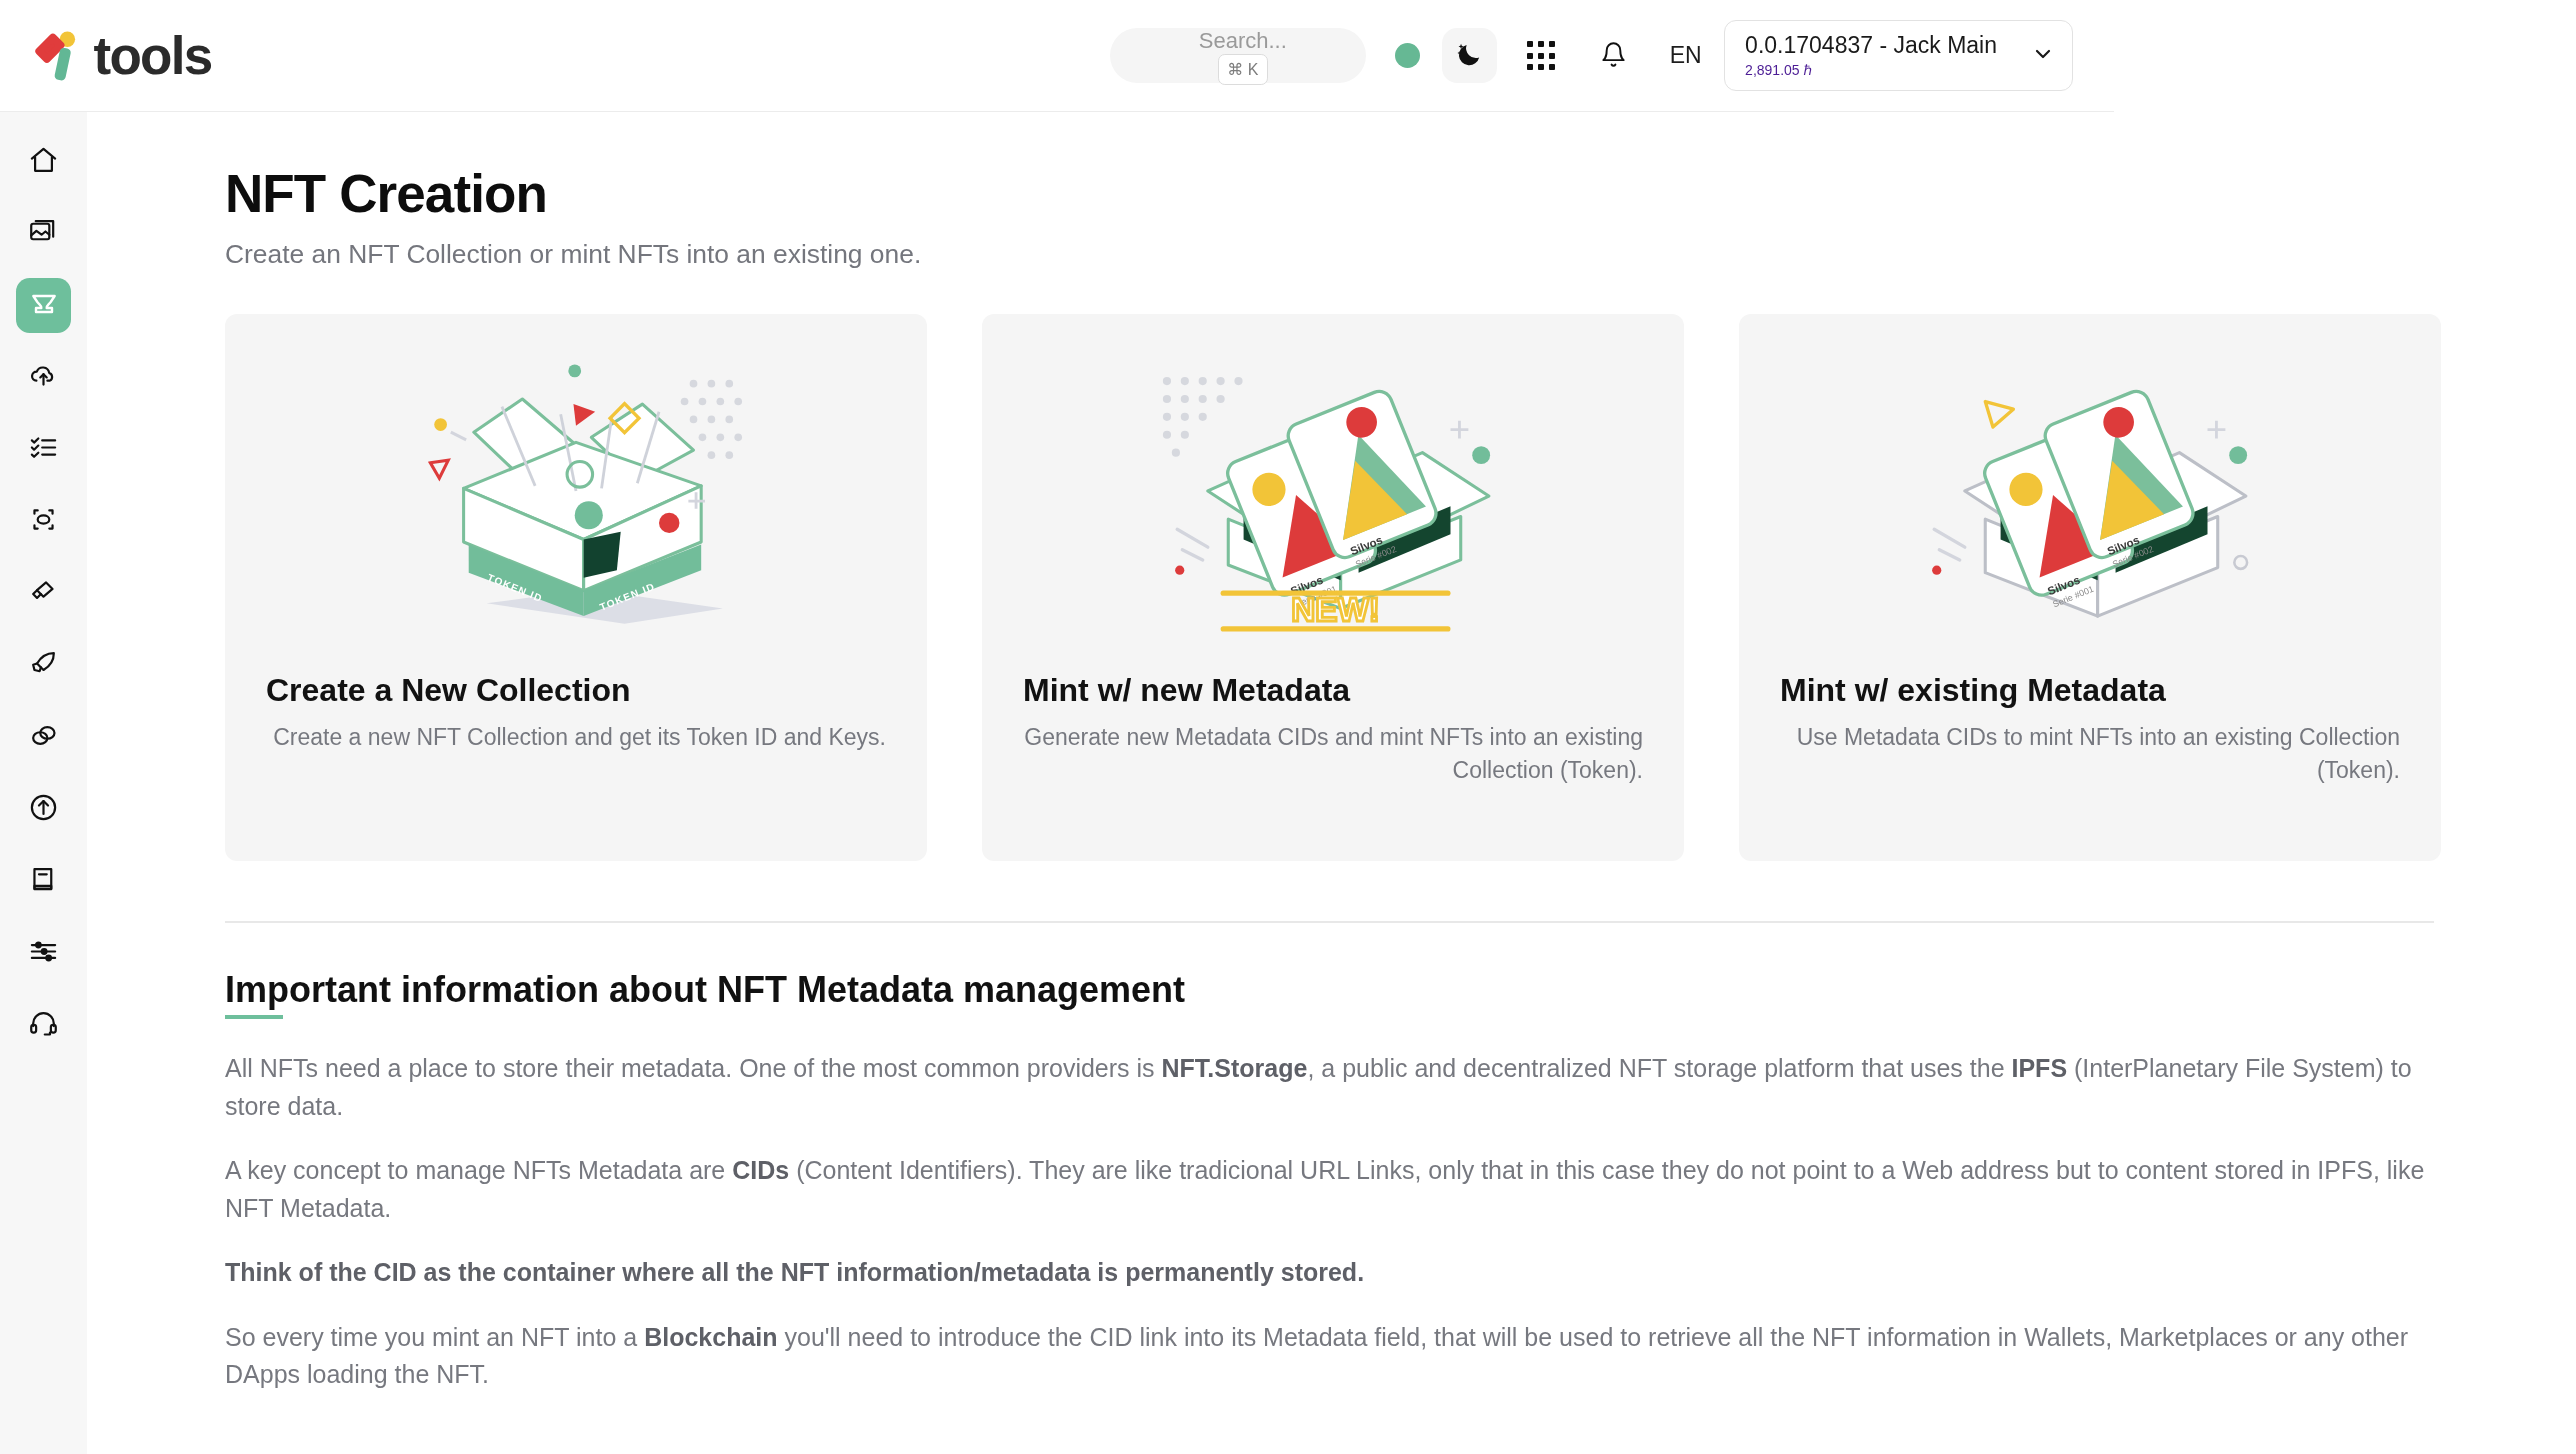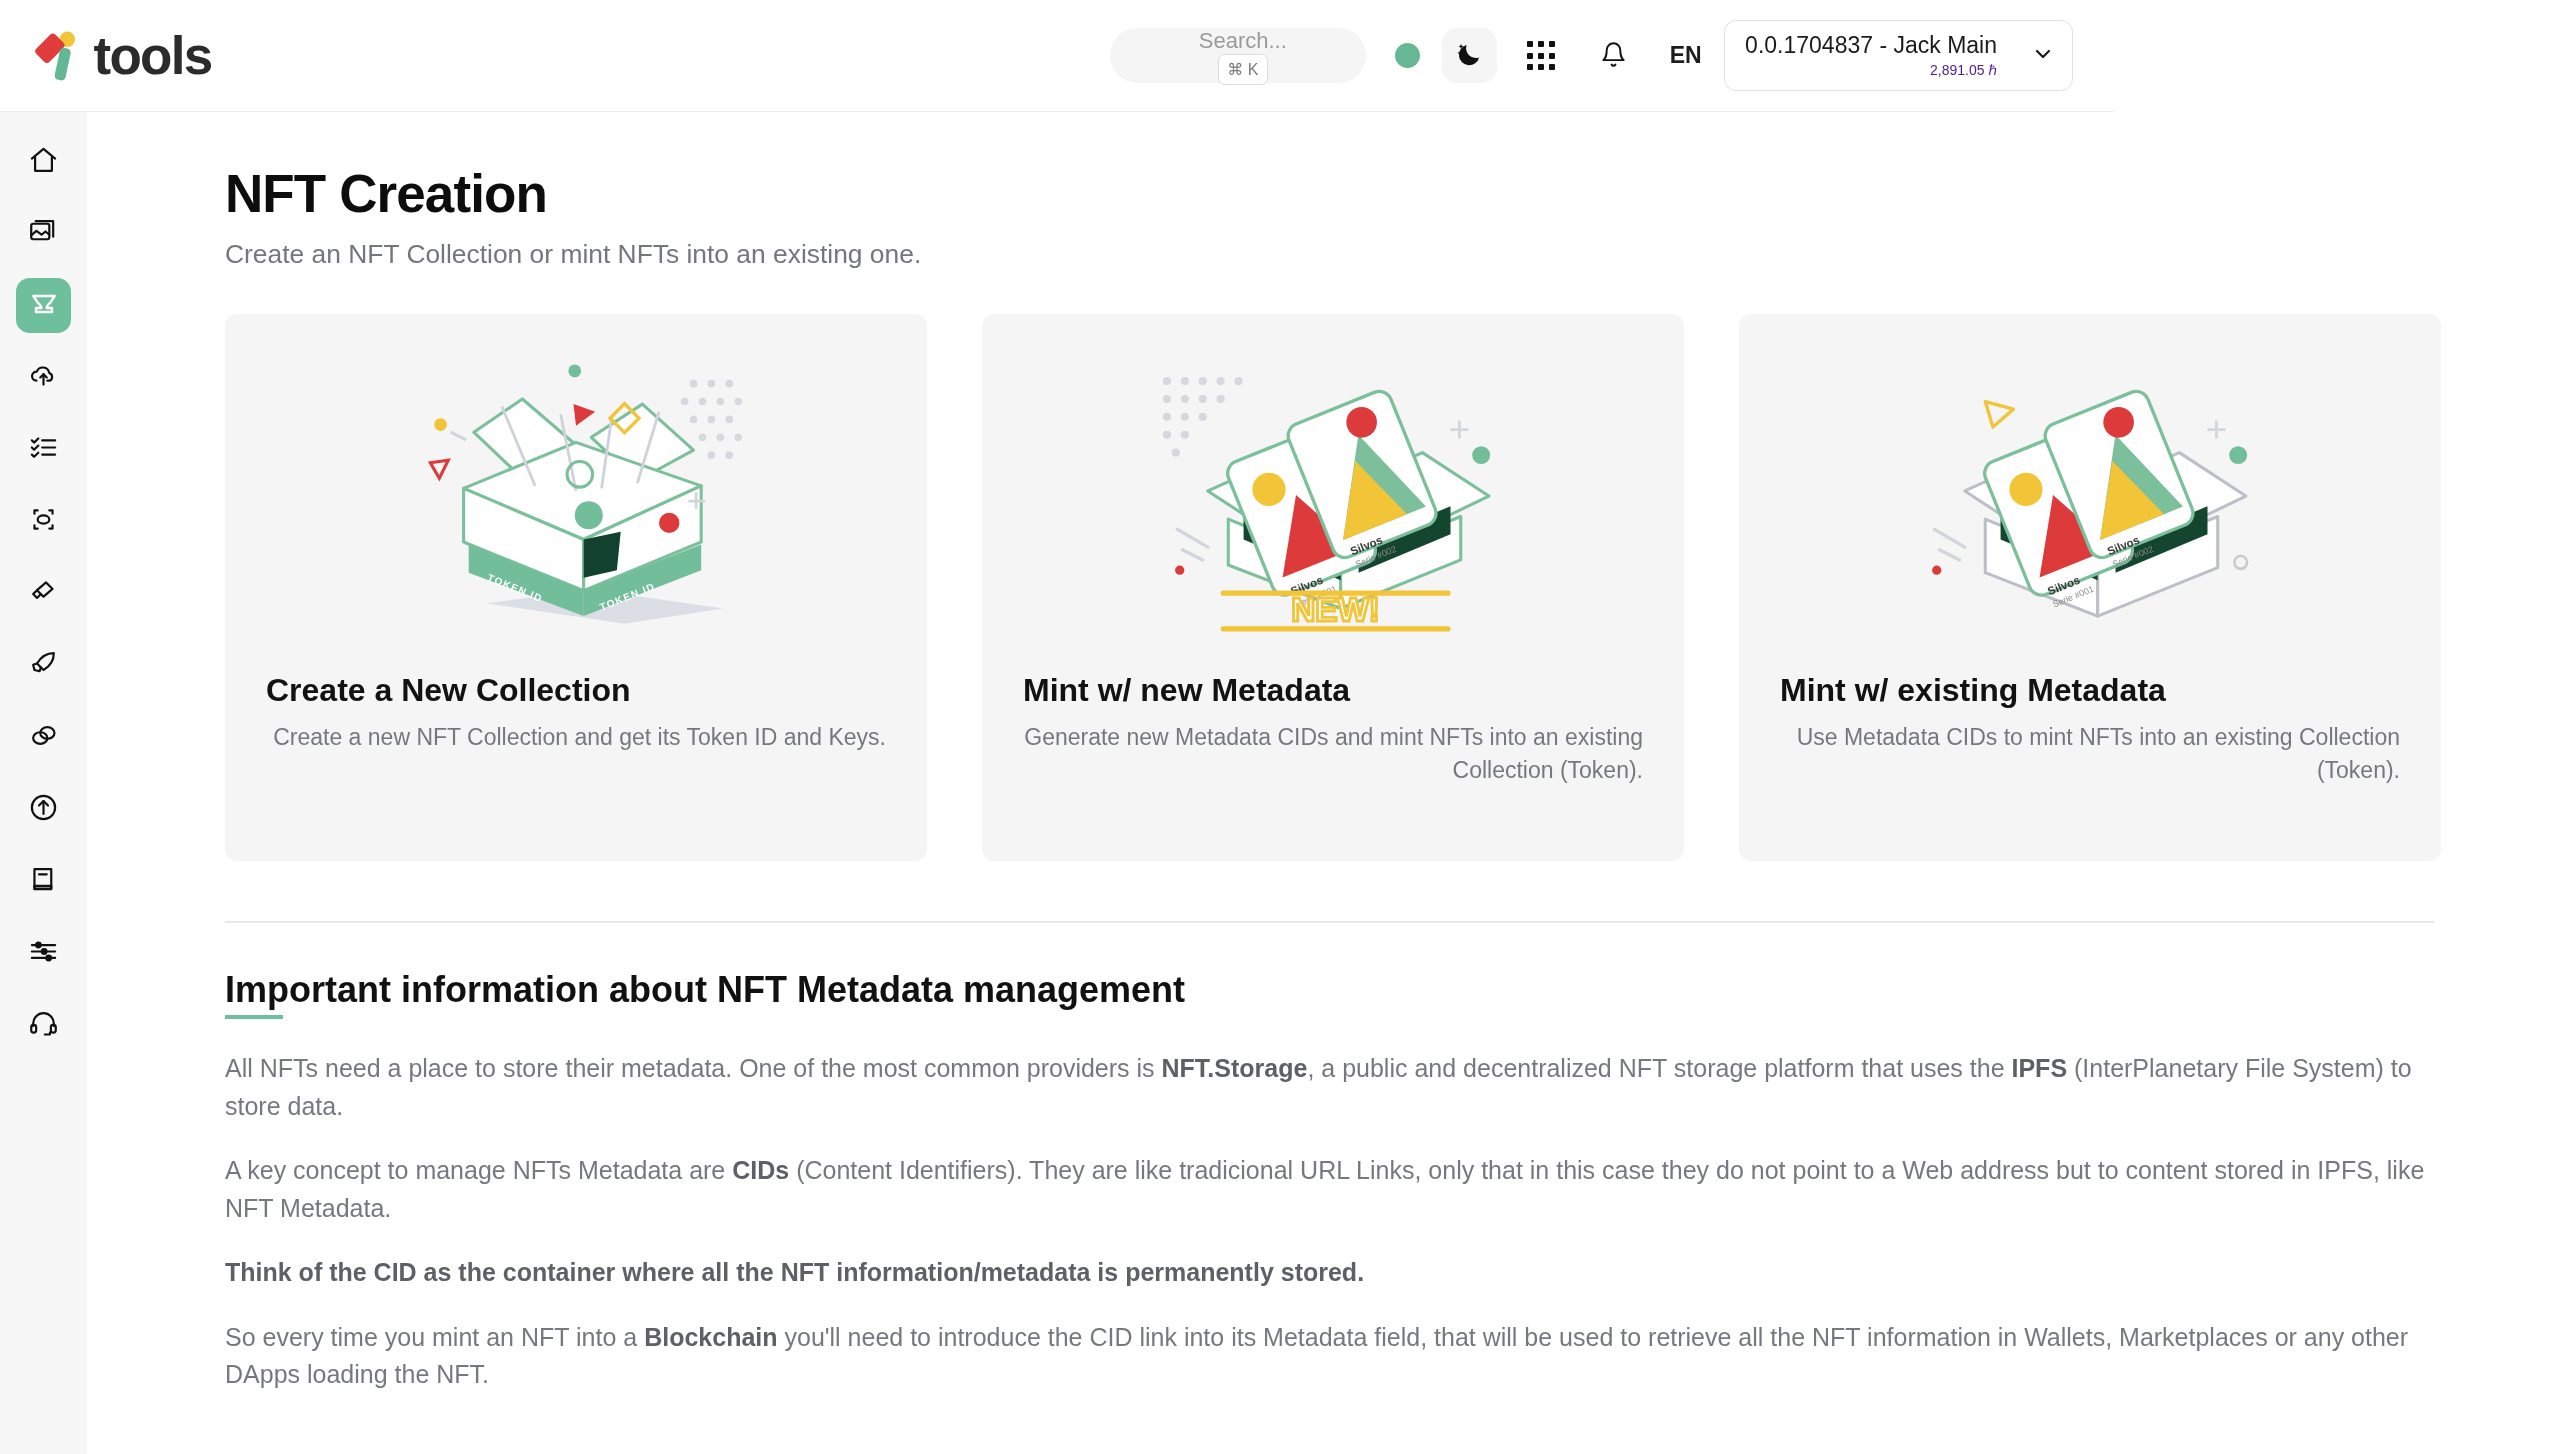--- a/index.html
+++ b/index.html
@@ -9,21 +9,21 @@
     font-family: "Liberation Sans", sans-serif;
     overflow: hidden;
   }
 
   
   .header {
     position: absolute; top: 0; left: 0;
     width: 2114px; height: 112px;
     background: #ffffff;
     border-bottom: 0.9px solid #ececec;
-    display: flex; align-items: center; text-align: right;
+    display: flex; align-items: center;
   }
   .logo-wrap {
     width: 85px; display: flex; align-items: center;
     justify-content: flex-end; padding-right: 3.4px;
   }
   .logo-mark { width: 48px; height: 53px; position: relative; }
   .logo-text {
     font-size: 53px; font-weight: 700; color: #2b2b2b;
     letter-spacing: -1.7px; margin-left: 8.5px; line-height: 1;
   }
@@ -50,21 +50,21 @@
   .icon-btn {
     width: 55px; height: 55px; border-radius: 15.3px;
     display: flex; align-items: center; justify-content: center;
     margin-right: 17px;
   }
   .icon-btn.boxed { background: #f5f5f5; }
   .grid-icon { display: grid; grid-template-columns: repeat(3,6px);
     grid-template-rows: repeat(3,6px); gap: 5.1px; }
   .grid-icon i { width: 6px; height: 6px; background: #111; border-radius: 0.9px; display: block; }
   .lang {
-    font-size: 23px; color: #1d1d1d; margin: 0 22px 0 12px; font-weight: 700;
+    font-size: 23px; color: #1d1d1d; margin: 0 22px 0 12px; font-weight: 400;
   }
   .account {
     border: 0.9px solid #e2e2e2; border-radius: 12px;
     padding: 10.2px 17px 10.2px 20.5px; display: flex; align-items: center;
     min-width: 341px; gap: 34px;
   }
   .acct-lines { display: flex; flex-direction: column; gap: 1.7px; }
   .acct-name { font-size: 23px; color: #1a1a1a; white-space: nowrap; }
   .acct-bal { font-size: 14px; color: #4c1d95; }
 

